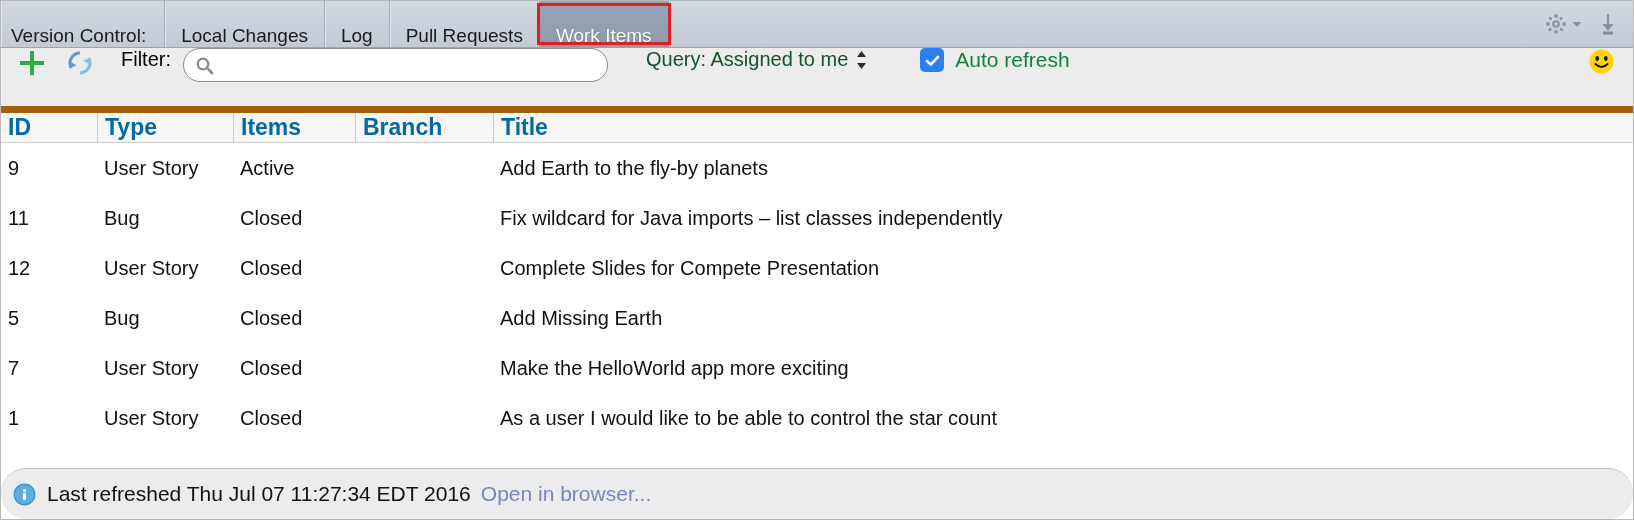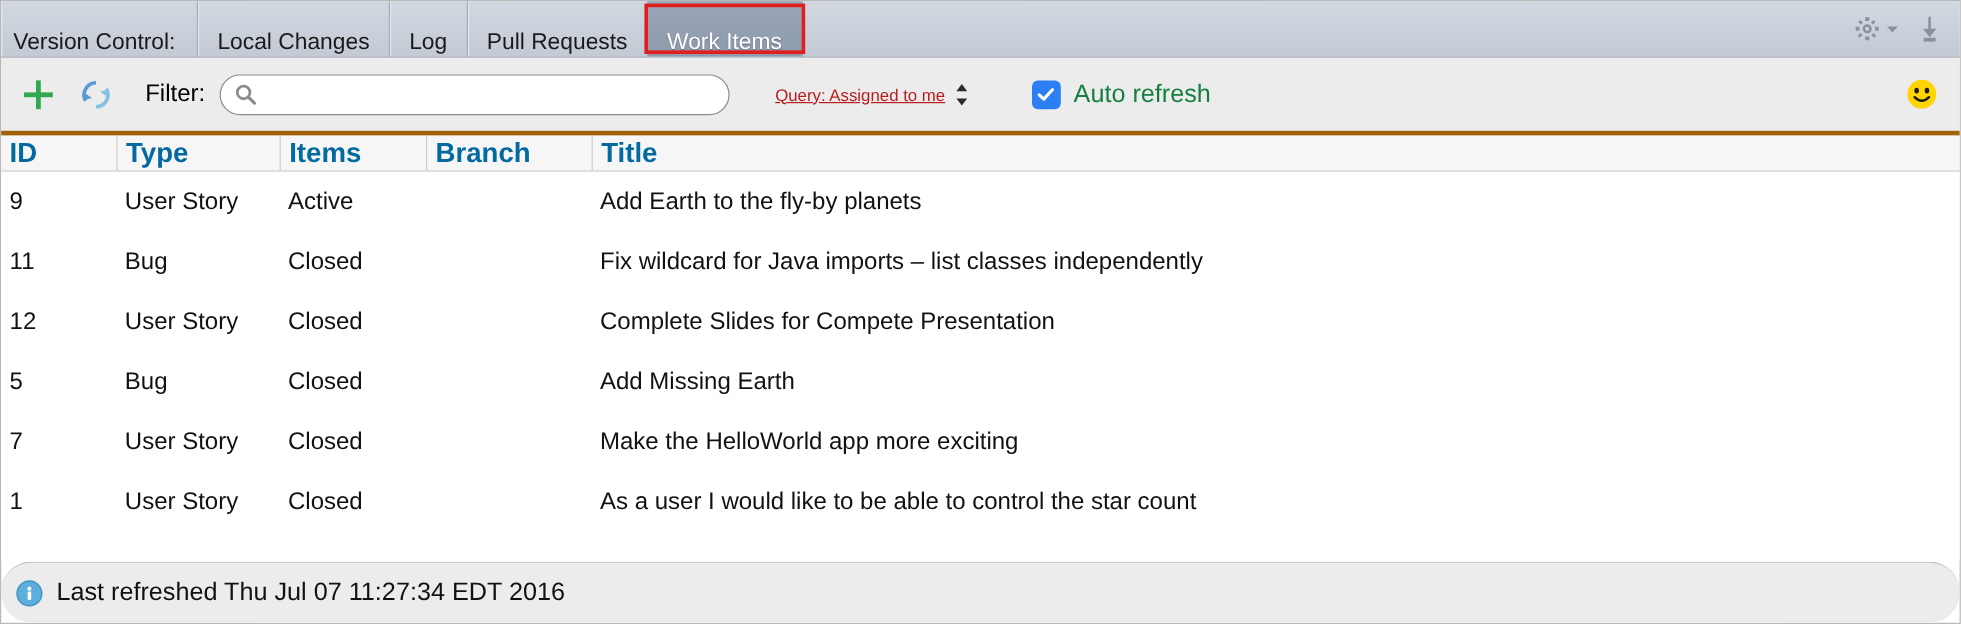--- a/index.html
+++ b/index.html
@@ -80,22 +80,22 @@
     justify-content: center;
     cursor: default;
   }
 
   
   .toolbar {
     height: 65px;
     min-height: 65px;
     background: #ececec;
     display: flex;
-    align-items: center;
-    border-bottom: 4px solid #a16207;
+    align-items: flex-start;
+    border-bottom: 7px solid #a16207;
     padding-left: 16px;
     box-sizing: border-box;
   }
   .plus-btn {
     width: 30px; height: 30px;
     position: relative;
     margin-right: 18px;
     cursor: default;
   }
   .plus-btn::before, .plus-btn::after {
@@ -142,23 +142,22 @@
     min-width: 0;
   }
   .query-box {
     display: flex;
     align-items: center;
     margin-left: 38px;
     cursor: default;
     white-space: nowrap;
   }
   .query-text {
-    font-size: 14px;
-    color: #b91c1c;
-    text-decoration: underline;
+    font-size: 20px;
+    color: #14532d;
   }
   .stepper {
     display: inline-flex;
     flex-direction: column;
     margin-left: 7px;
     line-height: 0;
   }
   .autorefresh {
     display: flex;
     align-items: center;
@@ -427,15 +426,16 @@
 
   <div class="statusbar">
     <span style="display:flex;">
       <svg width="23" height="23" viewBox="0 0 23 23" aria-hidden="true">
         <circle cx="11.5" cy="11.5" r="10.3" fill="#5eaedd" stroke="#3f93c7" stroke-width="1.2"></circle>
         <rect x="10" y="6" width="3" height="3" rx="1" fill="#ffffff"></rect>
         <rect x="10" y="10" width="3" height="7" rx="1" fill="#ffffff"></rect>
       </svg>
     </span>
     <span class="status-text">Last refreshed Thu Jul 07 11:27:34 EDT 2016</span>
+    <span class="status-link">Open in browser...</span>
   </div>
 
 </div>
 
 </body></html>

